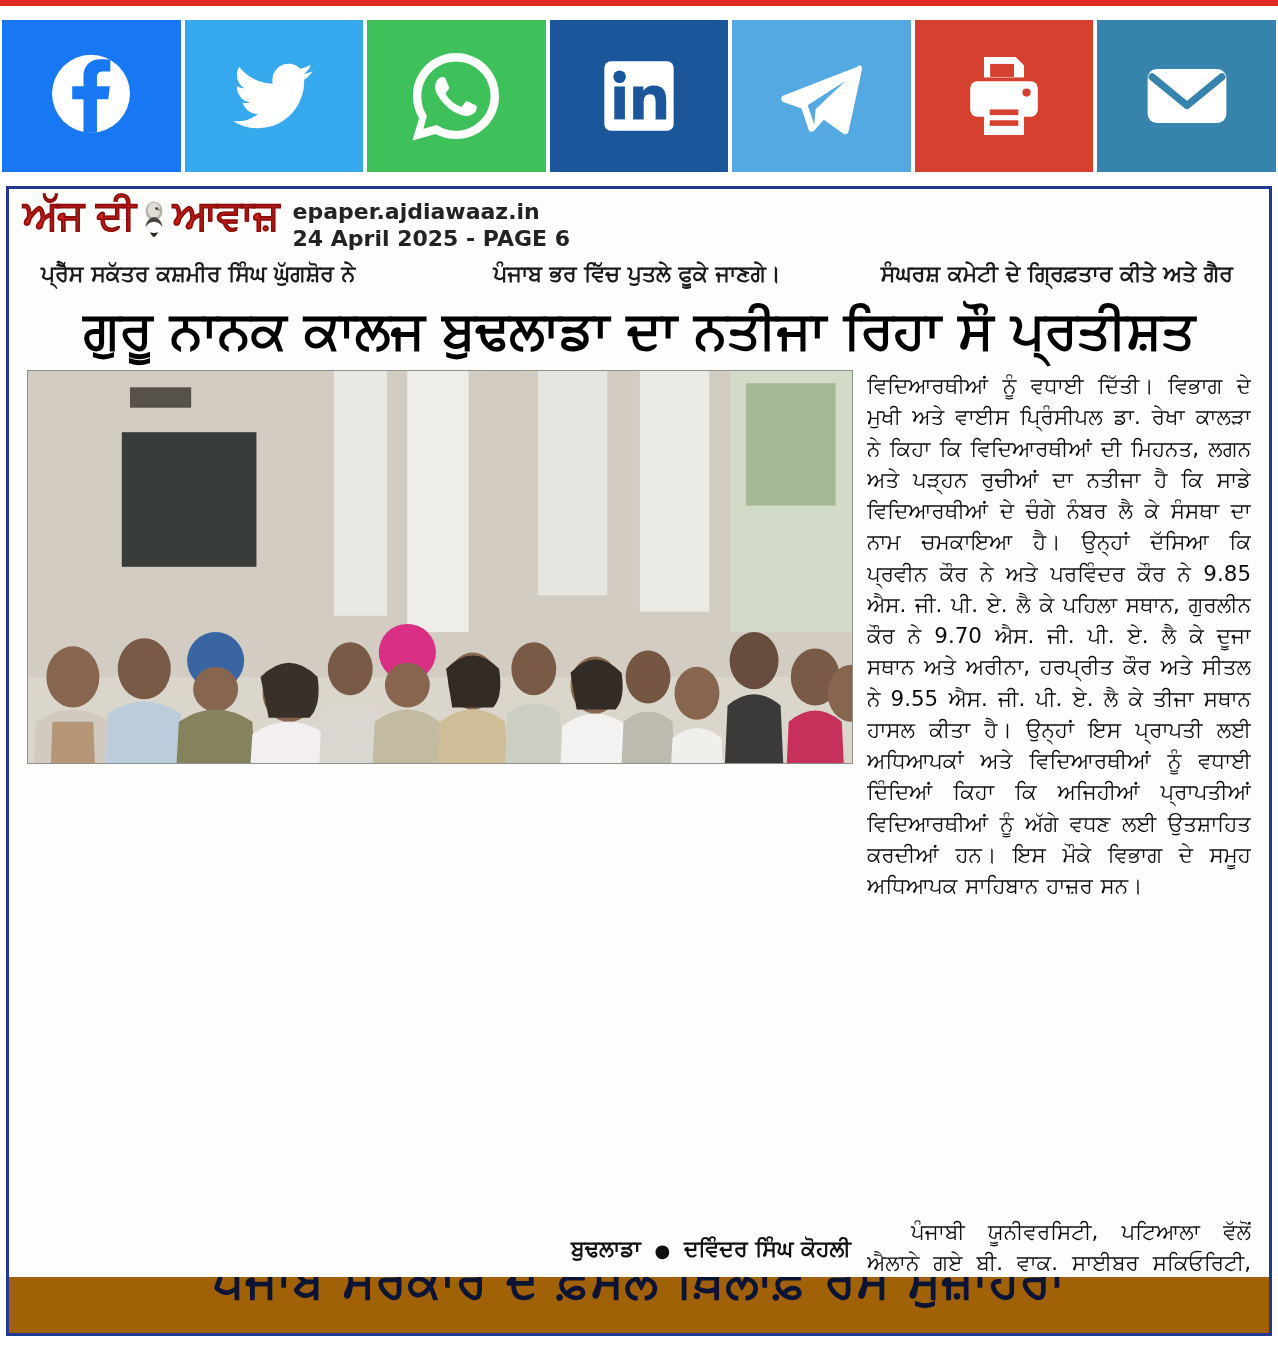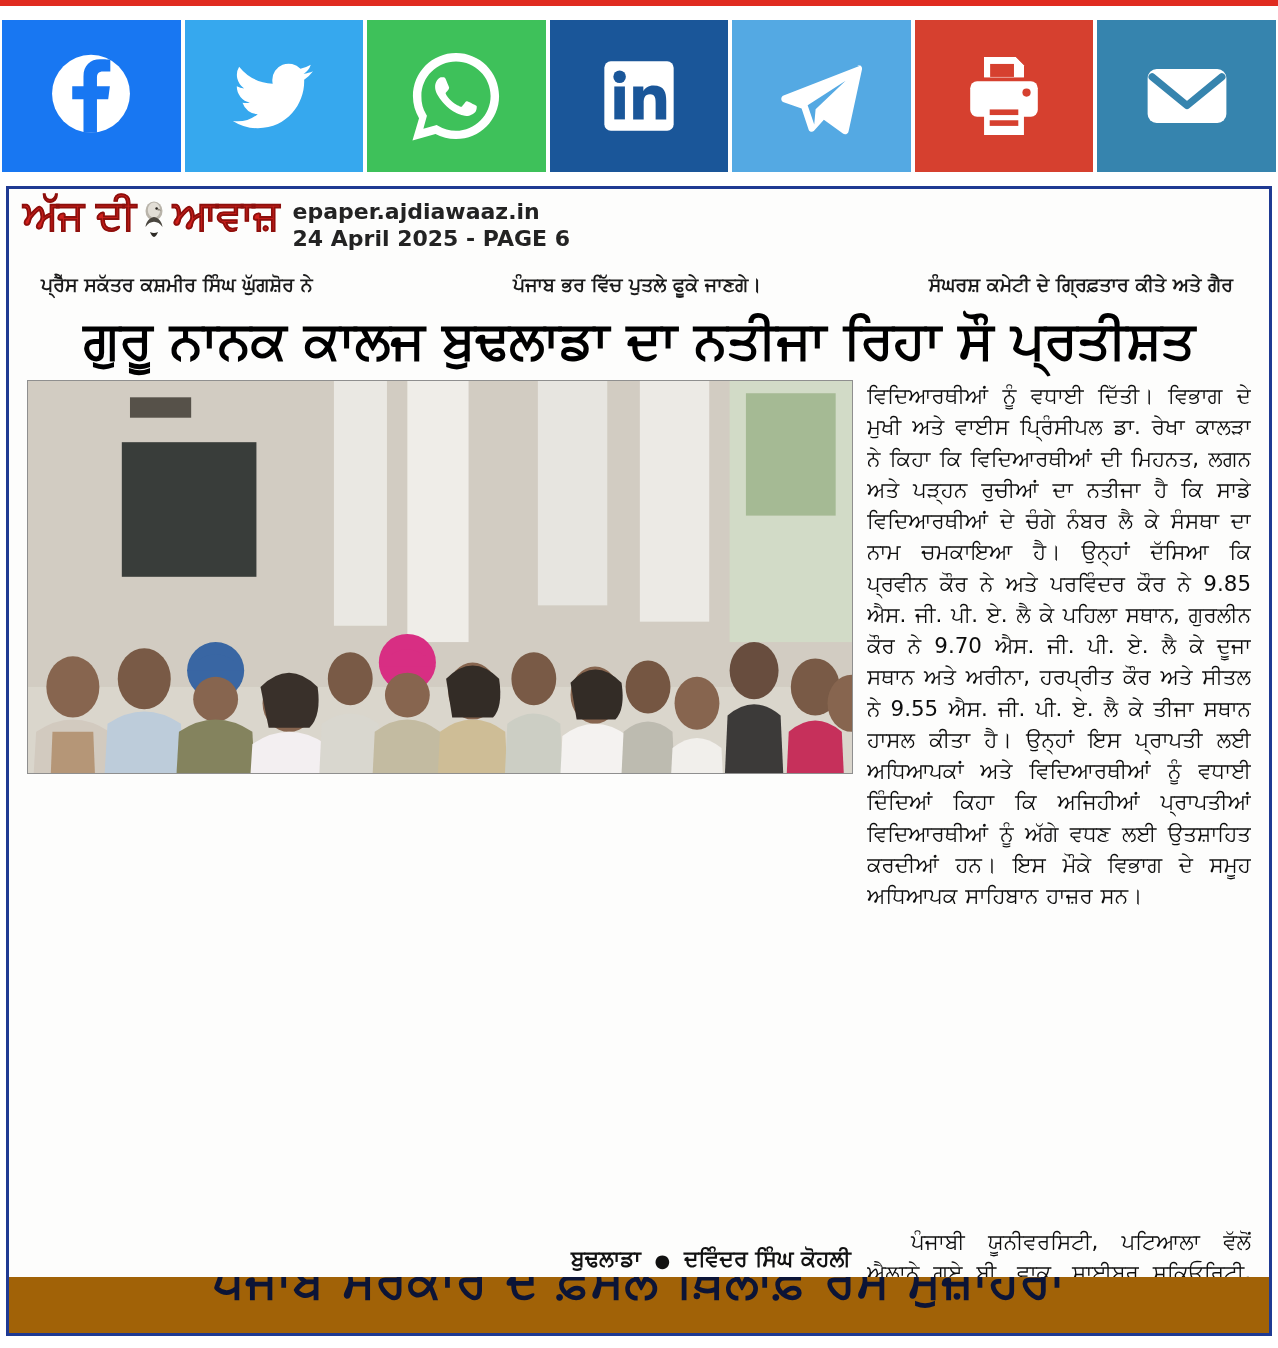--- a/index.html
+++ b/index.html
@@ -63,24 +63,24 @@
     padding-top:4px;
     font-family:"DejaVu Sans","Liberation Sans",sans-serif;
     font-size:22px;font-weight:700;color:#232323;
     line-height:1.22;
     white-space:nowrap;
   }
 
   
   .ticker{
     display:flex;
-    margin-top:14px;
+    margin-top:2px;
     padding:0 4px;
     font-family:"DejaVu Sans","Liberation Sans",sans-serif;
-    font-size:19px;
+    font-size:22px;
     font-weight:600;
     color:#1a1a1a;
     white-space:nowrap;
     align-items:center;
   }
   .ticker .tk{flex:1 1 0;text-align:center;}
   .ticker .tk:nth-child(1){text-align:left;padding-left:14px;}
   .ticker .tk:nth-child(3){text-align:right;padding-right:18px;}
 
   

